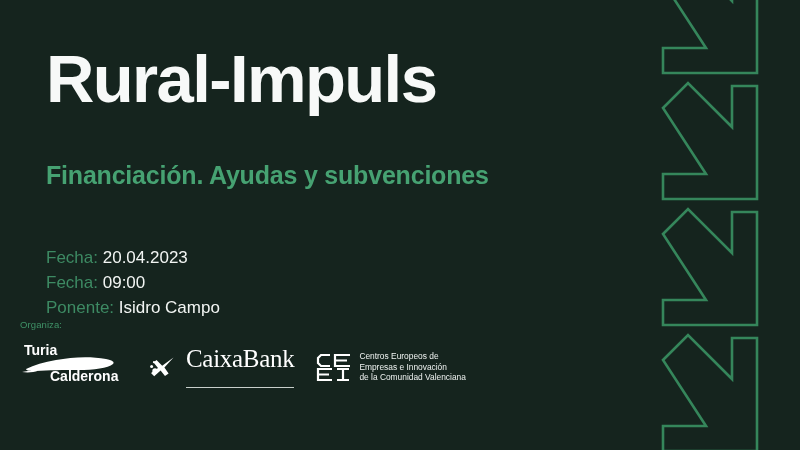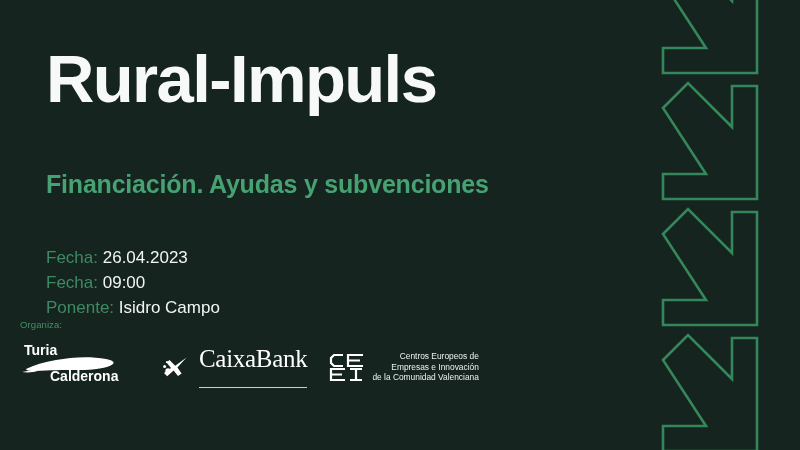--- a/index.html
+++ b/index.html
@@ -52,21 +52,20 @@
   }
 
   .subtitle {
     position:absolute;
     top:161px; left:46px;
     font-size:25px;
     font-weight:bold;
     color:#46a272;
     letter-spacing:-0.2px;
     white-space:nowrap;
-    margin-top:9px;
   }
 
   .details {
     position:absolute;
     top:245px; left:46px;
   }
   .detail-row {
     font-size:17px;
     line-height:25px;
     color:#f2f5f3;
@@ -74,21 +73,21 @@
   }
   .detail-label { color:#3d8a63;margin-top:24px; }
   .detail-value { color:#f2f5f3; }
 
   
   .footer {
     position:absolute;
     left:20px; bottom:14px;
     display:flex;
     align-items:flex-end;
-    gap:16px;
+    gap:3px;
   }
   .footer-block { display:flex; flex-direction:column; }
   .footer-caption {
     font-size:9.5px;
     color:#3f9267;
     margin-bottom:9px;
     letter-spacing:0.1px;
     white-space:nowrap;
   }
 
@@ -121,21 +120,20 @@
     border-bottom:1.6px solid #c8cfcb;
     padding-bottom:16px;
   }
 
   
   .logo-ceei {
     display:flex;
     align-items:center;
     gap:7px;
     height:34px;
-    text-align:right;
   }
   .ceei-mark { width:36px; height:30px; flex:0 0 auto; }
   .ceei-mark svg { display:block; width:100%; height:100%; }
   .ceei-text {
     font-size:8.4px;
     line-height:10.6px;
     color:#eef2f0;
     white-space:nowrap;
   }
 </style>
@@ -167,21 +165,21 @@
 
 <div class="content">
 
   <div class="title">Rural-Impuls</div>
 
   <div class="subtitle">Financiación. Ayudas y subvenciones</div>
 
   <div class="details">
     <div class="detail-row">
       <span class="detail-label">Fecha:</span>
-      <span class="detail-value">26.04.2023</span>
+      <span class="detail-value">20.04.2023</span>
     </div>
     <div class="detail-row">
       <span class="detail-label">Fecha:</span>
       <span class="detail-value">09:00</span>
     </div>
     <div class="detail-row">
       <span class="detail-label">Ponente:</span>
       <span class="detail-value">Isidro Campo</span>
     </div>
   </div>

